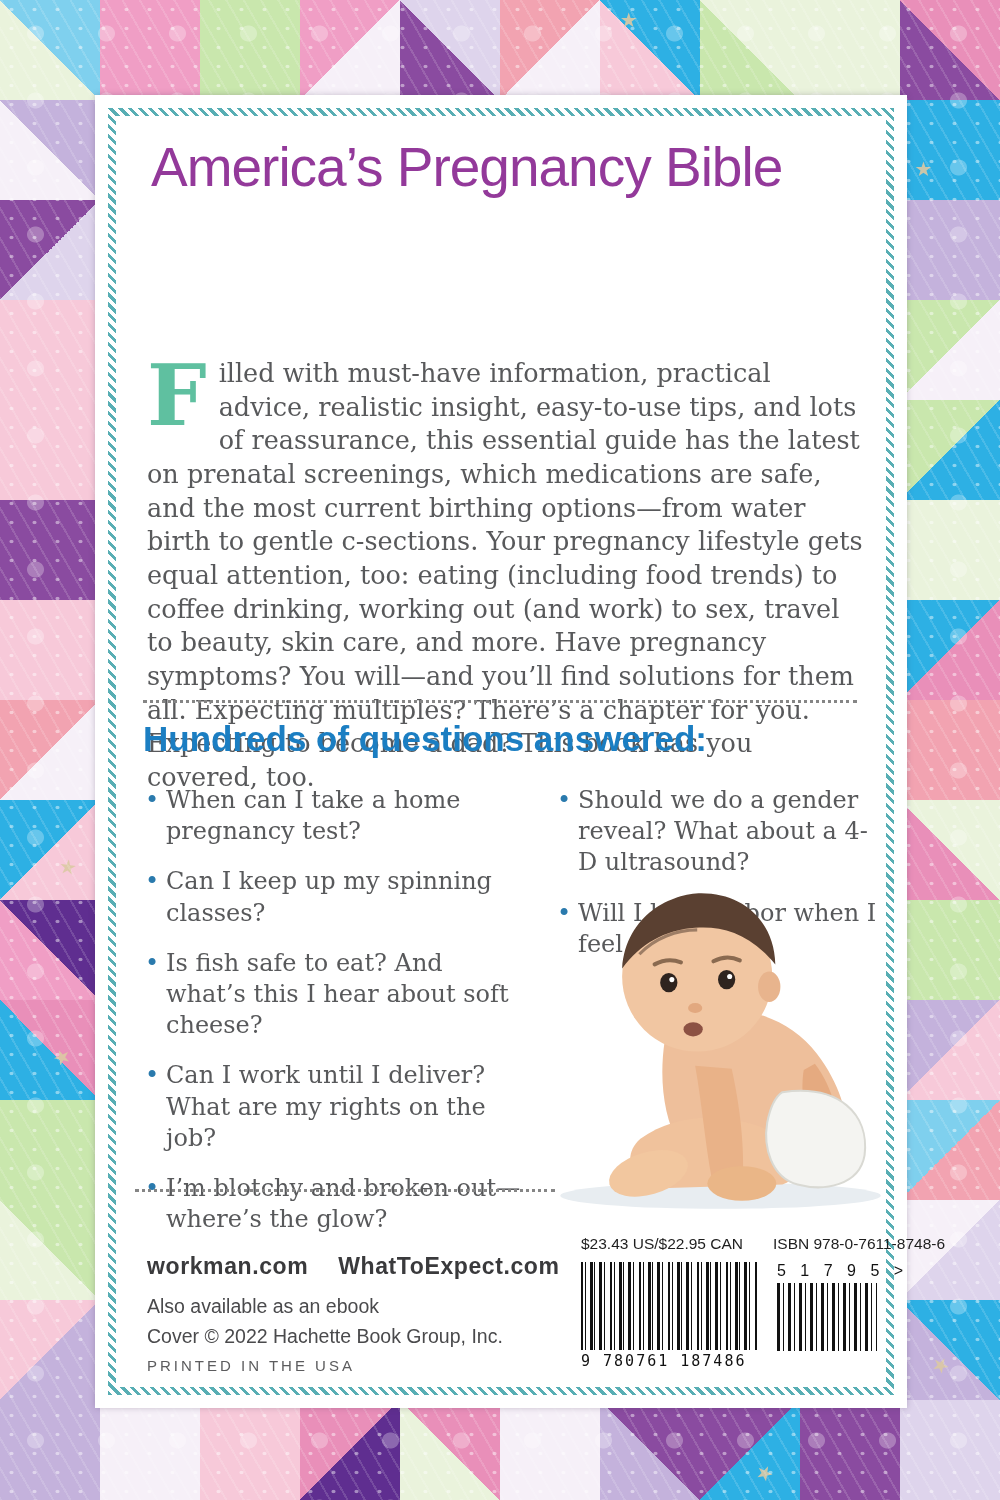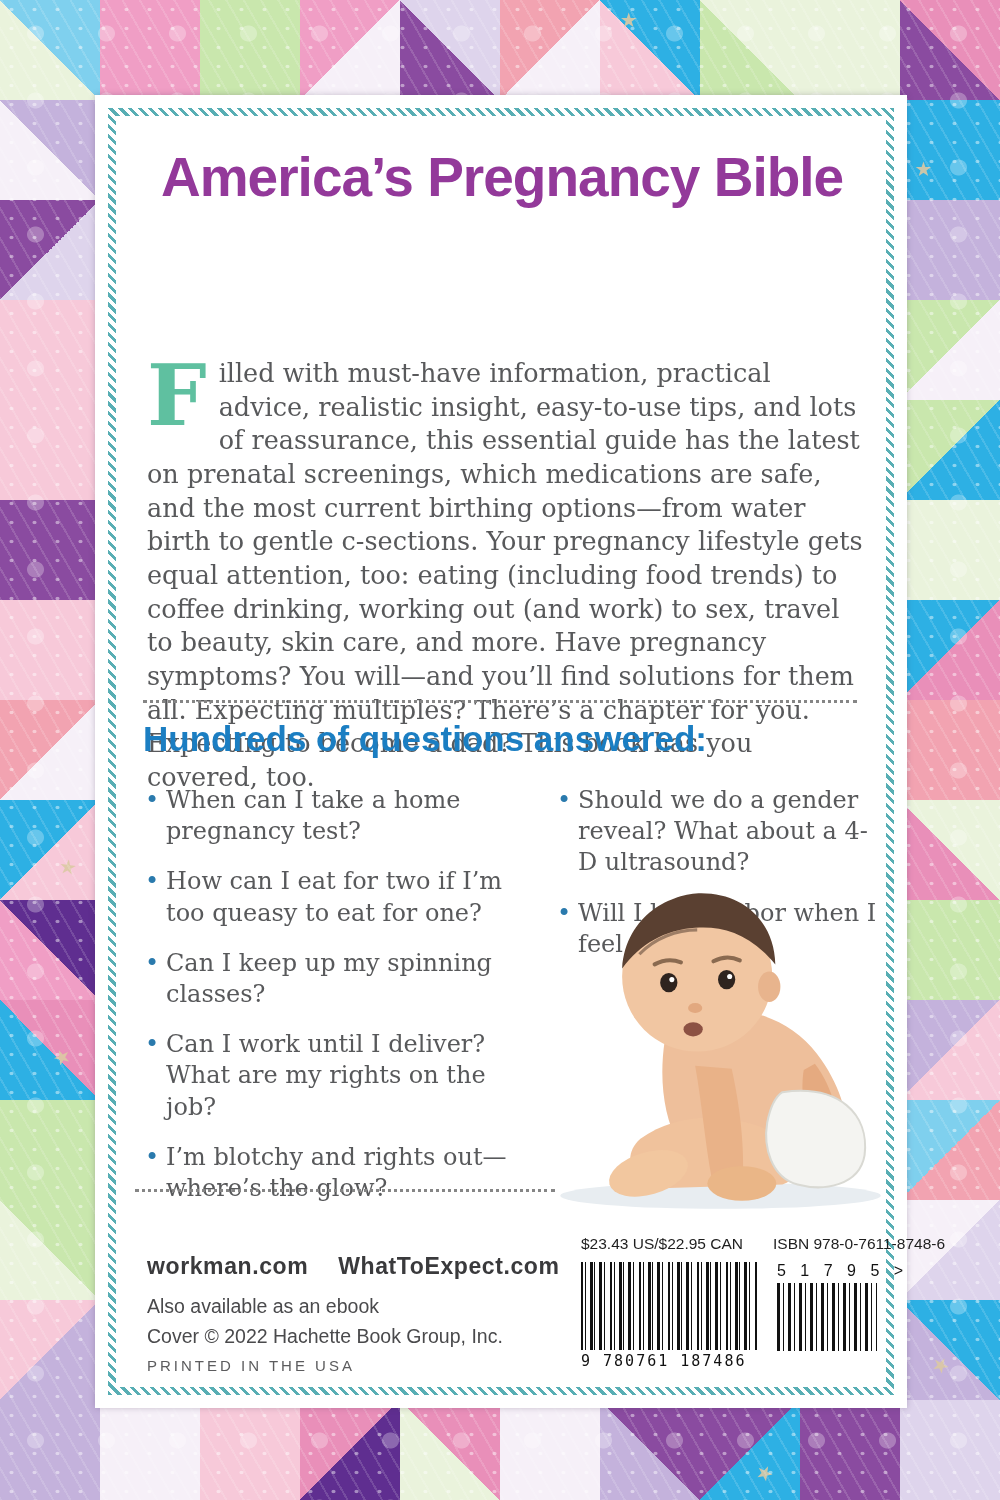--- a/index.html
+++ b/index.html
@@ -28,22 +28,22 @@
       repeating-linear-gradient(60deg, rgba(255,255,255,.14) 0 2px, transparent 2px 15px);
     background-size:23px 19px,71px 67px,auto;}
 
   
   .panel{position:absolute;left:95px;top:95px;width:812px;height:1313px;
          background:#ffffff;z-index:2;box-shadow:0 0 6px rgba(60,40,80,.25);}
   .stitch-frame{position:absolute;inset:13px;border:8px solid transparent;
          border-image:repeating-linear-gradient(45deg,var(--stitch-teal) 0 3px,#ffffff 3px 7px) 8;}
   .content{position:absolute;inset:0;}
 
-  .headline{position:absolute;left:52px;top:36px;margin:14px;width:730px;
-            font-size:55px;font-weight:bold;letter-spacing:-1px;
+  .headline{position:absolute;left:52px;top:36px;margin:4px;width:730px;
+            font-size:55px;font-weight:normal;letter-spacing:-1px;
             color:var(--headline-purple);}
   .intro{position:absolute;left:52px;top:106px;width:726px;margin:0;
          font-size:27px;line-height:1.58;letter-spacing:.2px;color:var(--intro-dark);}
   .bodytext{position:absolute;left:52px;top:262px;width:722px;margin:0;
             font-family:"DejaVu Serif",serif;font-size:25.5px;line-height:1.32;
             color:var(--body-gray);}
   .dropcap{float:left;font-family:"DejaVu Serif",serif;font-weight:bold;
            font-size:84px;line-height:.78;padding:6px 12px 0 0;
            color:var(--dropcap-teal);}
   .dotted-rule{position:absolute;border-top:3px dotted #858585;height:0;}
@@ -299,24 +299,24 @@
       <p class="bodytext"><span class="dropcap">F</span><span>illed with must-have information, practical advice, realistic insight, easy-to-use tips, and lots of reassurance, this essential guide has the latest on prenatal screenings, which medications are safe, and the most current birthing options—from water birth to gentle c-sections. Your pregnancy lifestyle gets equal attention, too: eating (including food trends) to coffee drinking, working out (and work) to sex, travel to beauty, skin care, and more. Have pregnancy symptoms? You will—and you’ll find solutions for them all. Expecting multiples? There’s a chapter for you. Expecting to become a dad? This book has you covered, too.</span></p>
 
       <div class="dotted-rule rule1"></div>
 
       <h2 class="q-heading">Hundreds of questions answered:</h2>
 
       <div class="cols">
         <ul class="qlist left">
 
         <li>When can I take a home pregnancy test?</li>
-            <li>How can I eat for two if I’m too queasy to eat for one?</li>
             <li>Can I keep up my spinning classes?</li>
+            <li>Is fish safe to eat? And what’s this I hear about soft cheese?</li>
             <li>Can I work until I deliver? What are my rights on the job?</li>
-            <li>I’m blotchy and rights out—where’s the glow?</li>
+            <li>I’m blotchy and broken out—where’s the glow?</li>
           </ul>
         <ul class="qlist right">
 
         <li>Should we do a gender reveal? What about a 4-D ultrasound?</li>
             <li>Will I know labor when I feel it?</li>
           </ul>
       </div>
 
       <svg class="baby" viewBox="0 0 345 335" xmlns="http://www.w3.org/2000/svg">
         <ellipse cx="175" cy="318" rx="158" ry="13" fill="#e8edf1"></ellipse>

